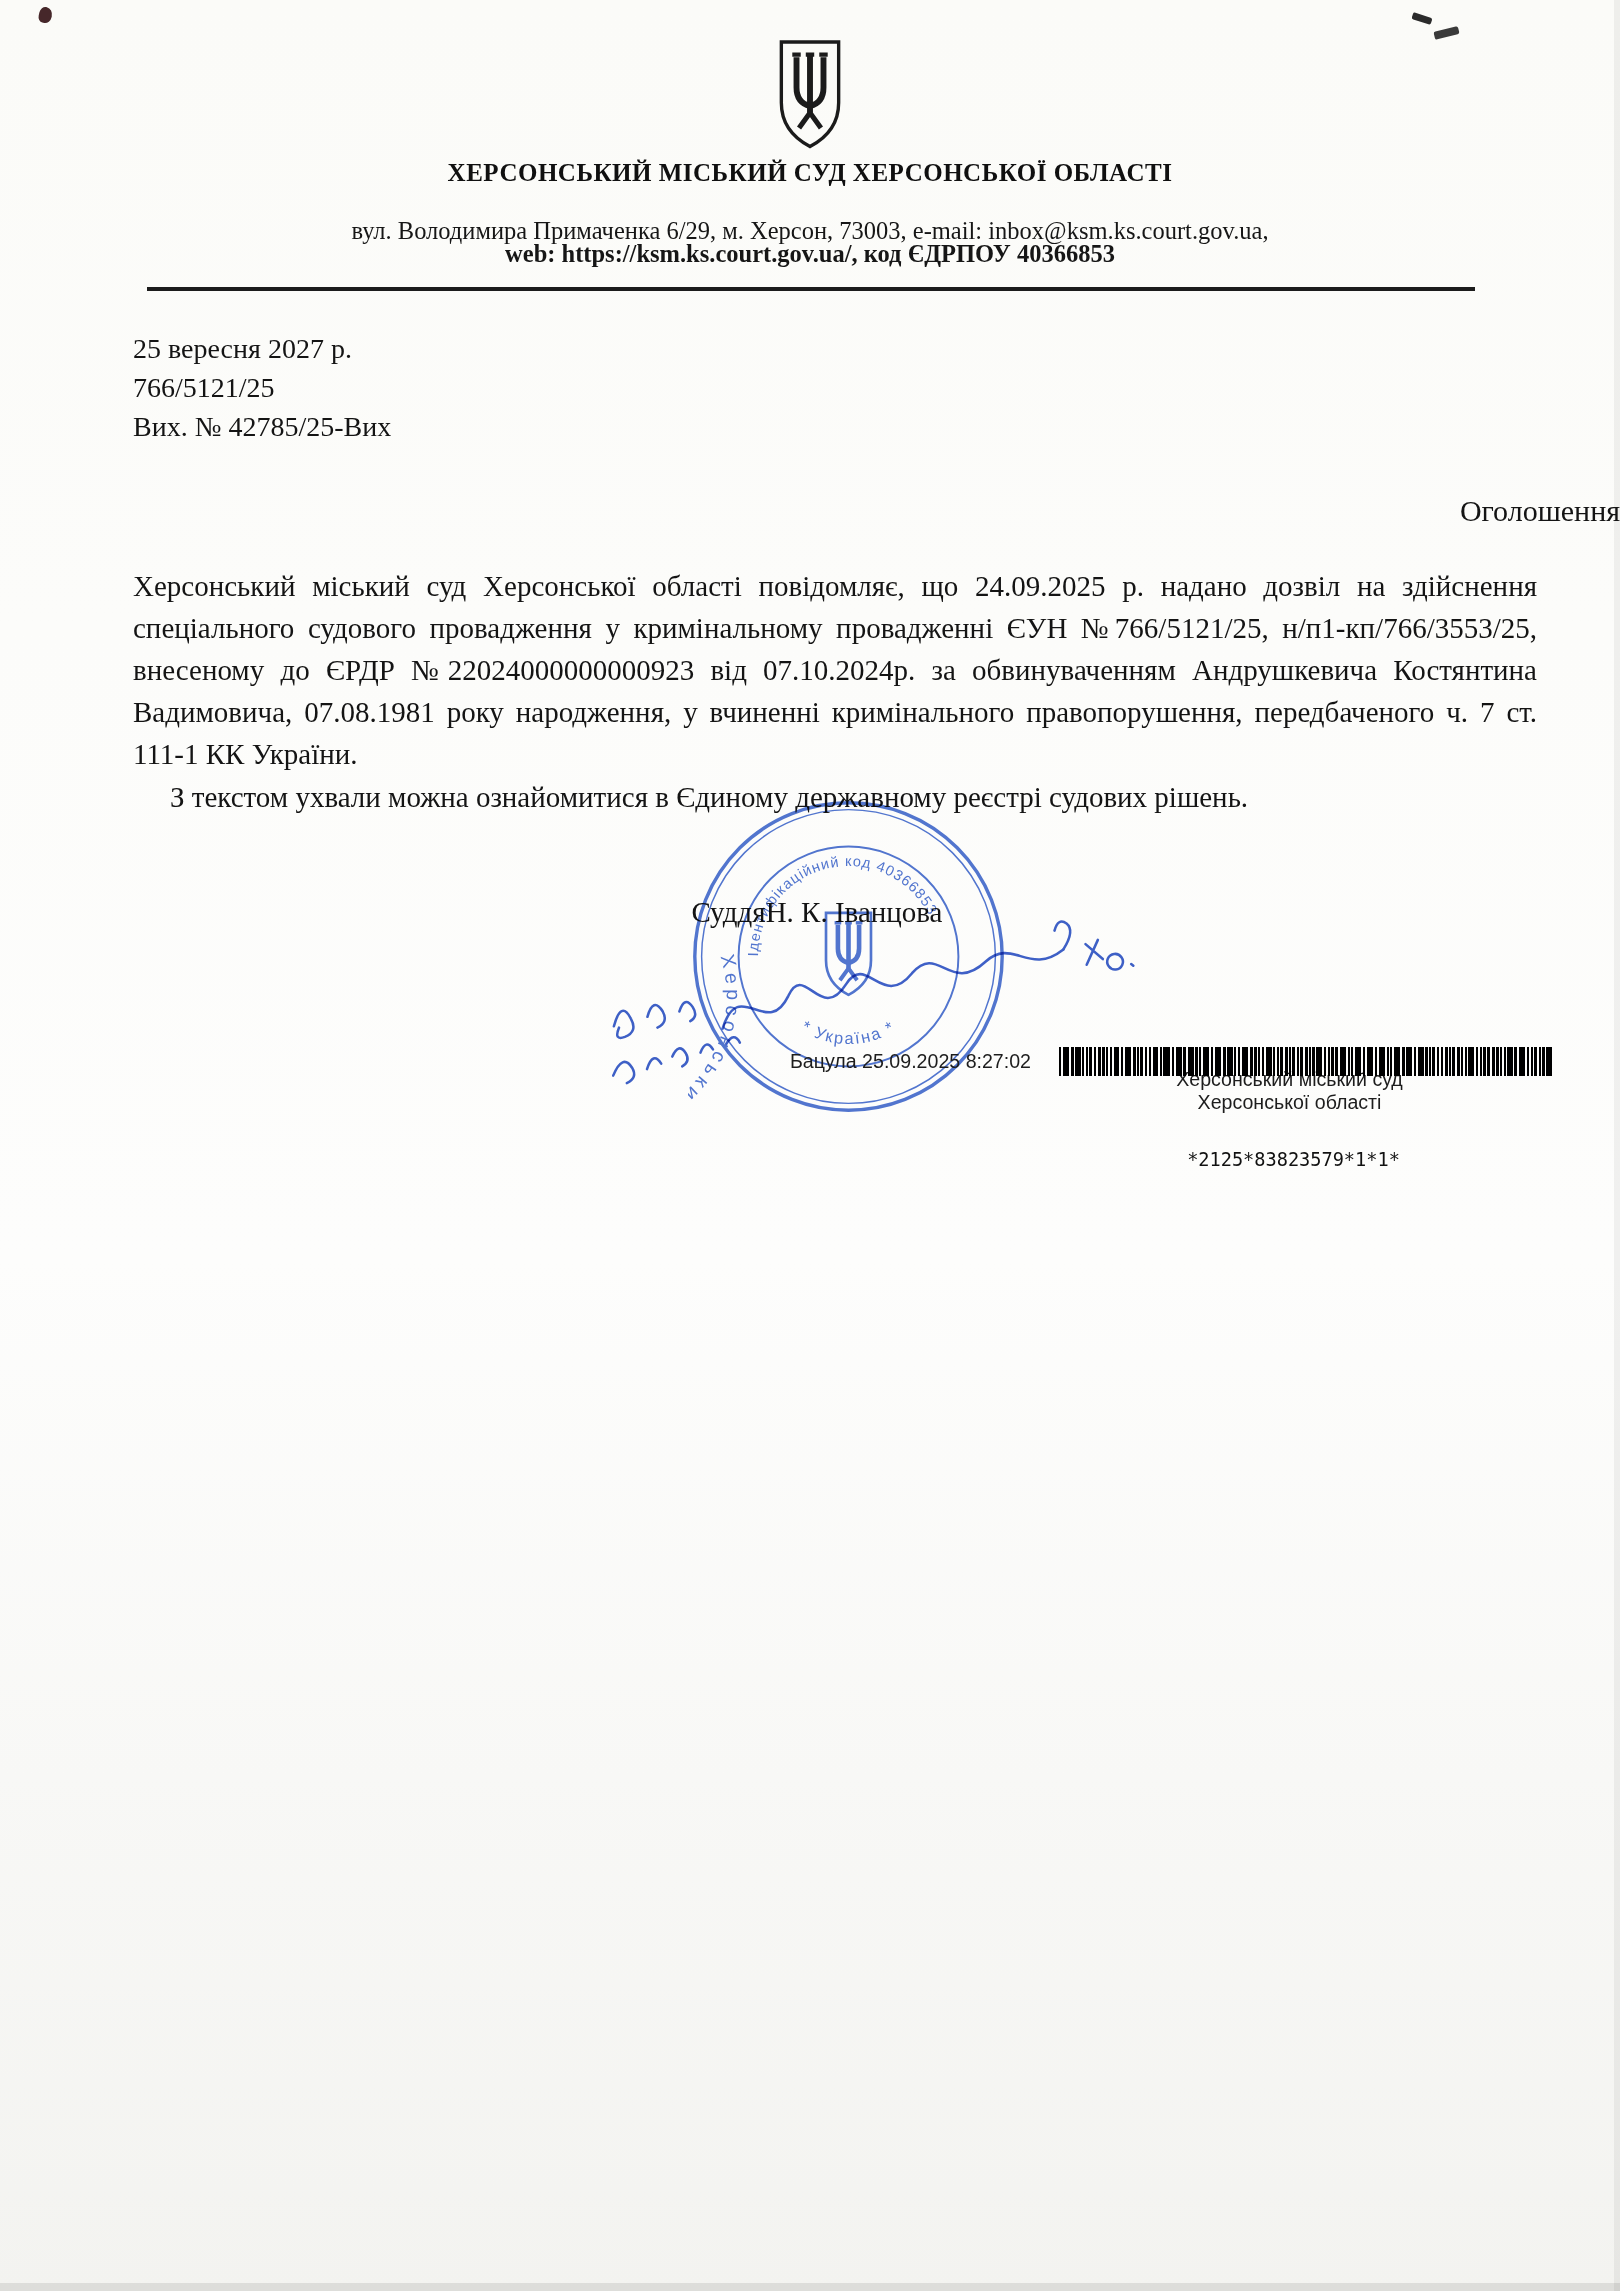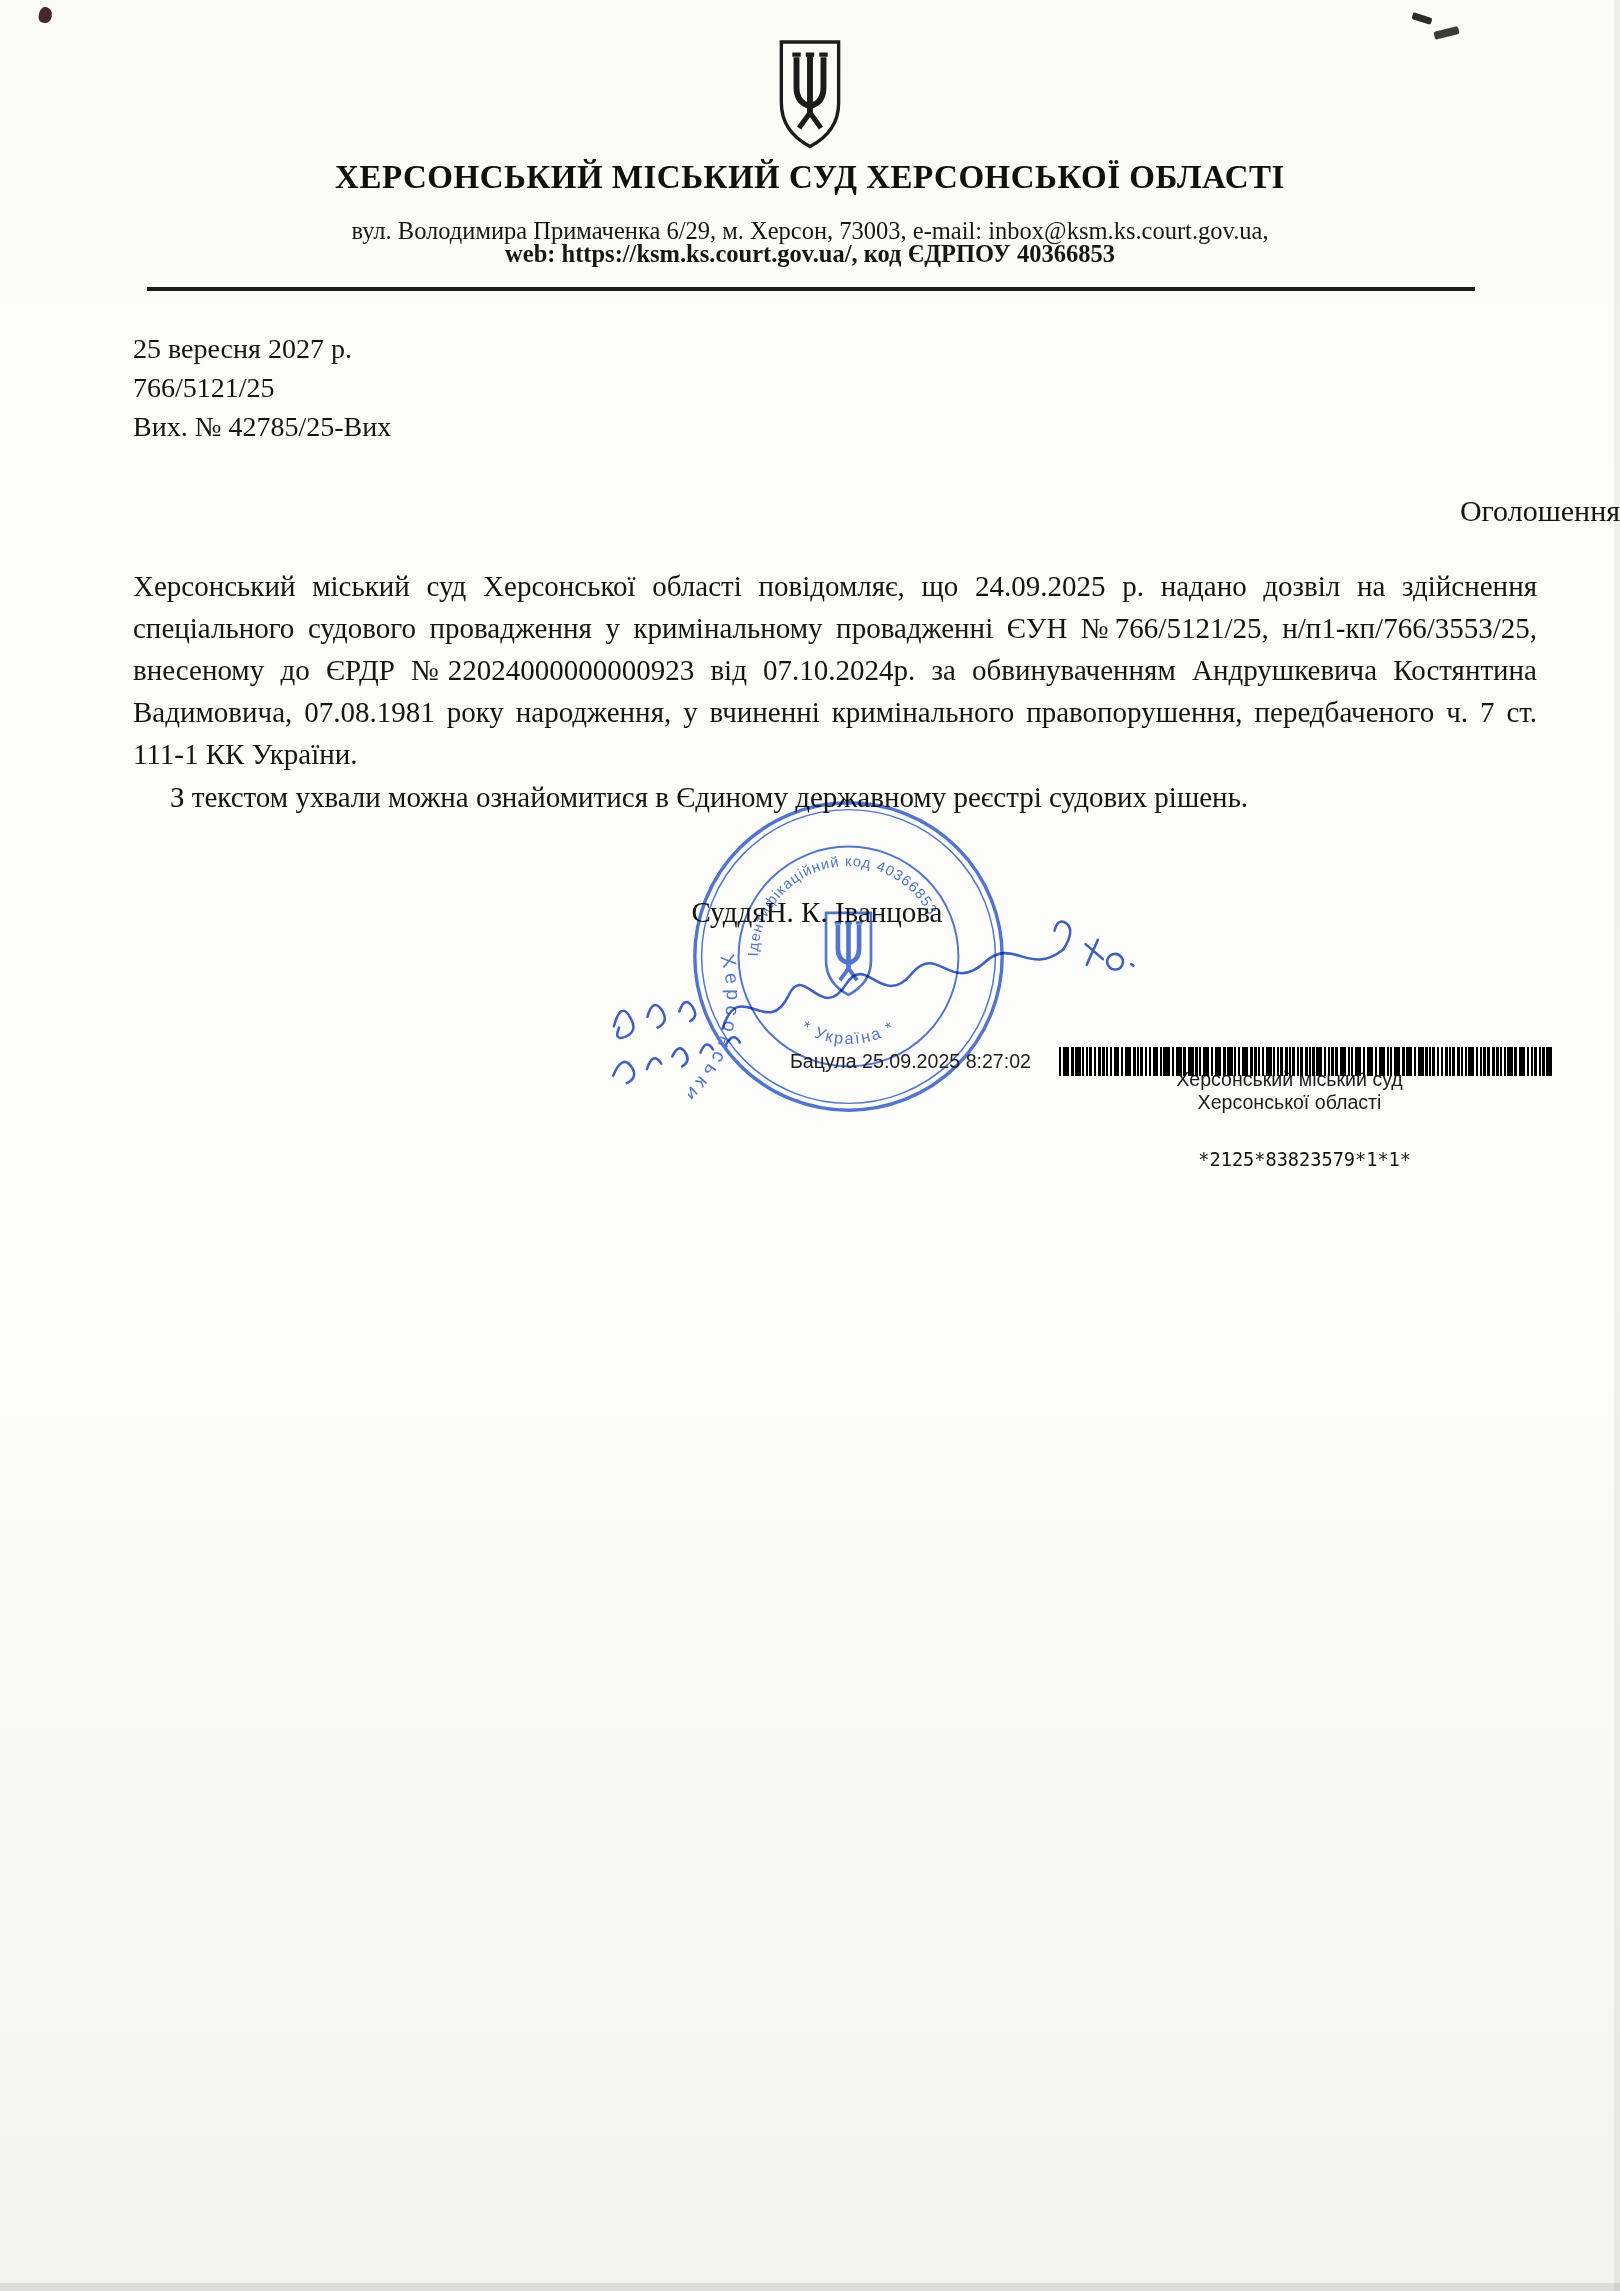--- a/index.html
+++ b/index.html
@@ -14,21 +14,21 @@
     color:#141414;
   }
 
   
   .emblem {
     position:absolute; top:37px; left:50%; transform:translateX(-50%);
     width:86px; height:118px;
   }
   .court-name {
     position:absolute; top:159px; left:0; right:0;
-    text-align:center; font-size:33px; font-weight:bold; letter-spacing:0.5px;
+    text-align:center; font-size:25px; font-weight:bold; letter-spacing:0.5px;
     color:#101010;
   }
   .hdr-line { position:absolute; left:0; right:0; text-align:center; font-size:24.5px; color:#161616; }
   .hdr-address { top:217px; }
   .hdr-web { top:240px;font-weight:bold; }
   .header-rule {
     position:absolute; top:287px; left:147px; right:145px; height:3.9px;
     background:#1c1c1c;
   }
 
@@ -76,21 +76,21 @@
     font-size:19.6px; color:#1d1d1d; white-space:nowrap;
   }
   .barcode {
     width:495px; height:29px;
     background:
       repeating-linear-gradient(90deg,#000 0 2px,transparent 2px 3.9px),
       repeating-linear-gradient(90deg,#000 0 1px,transparent 1px 6.9px),
       repeating-linear-gradient(90deg,transparent 0 4.9px,#000 4.9px 7.8px,transparent 7.8px 12.7px);
   }
   .barcode-code {
-    position:absolute; left:1176px; top:1149px; width:235px; text-align:right;
+    position:absolute; left:1176px; top:1149px; width:235px; text-align:center;
     font-family:"DejaVu Sans Mono","Liberation Mono",monospace;
     font-size:18.6px; color:#111;
   }
 
   
   .artifact { position:absolute; }
   .a-tl { left:39px; top:6.9px; width:12.7px; height:15.7px; background:#46272a; border-radius:45% 55% 50% 40%; transform:rotate(12deg); }
   .a-tr1 { left:1412px; top:14.7px; width:19.6px; height:6.9px; background:#2b2b2b; transform:rotate(18deg); border-radius:2px; }
   .a-tr2 { left:1434px; top:29px; width:24.5px; height:7.8px; background:#3a3a3a; transform:rotate(-14deg); border-radius:2px; }
   .edge-right { position:absolute; right:0; top:0; bottom:0; width:5.9px; background:rgba(0,0,0,.05); }

